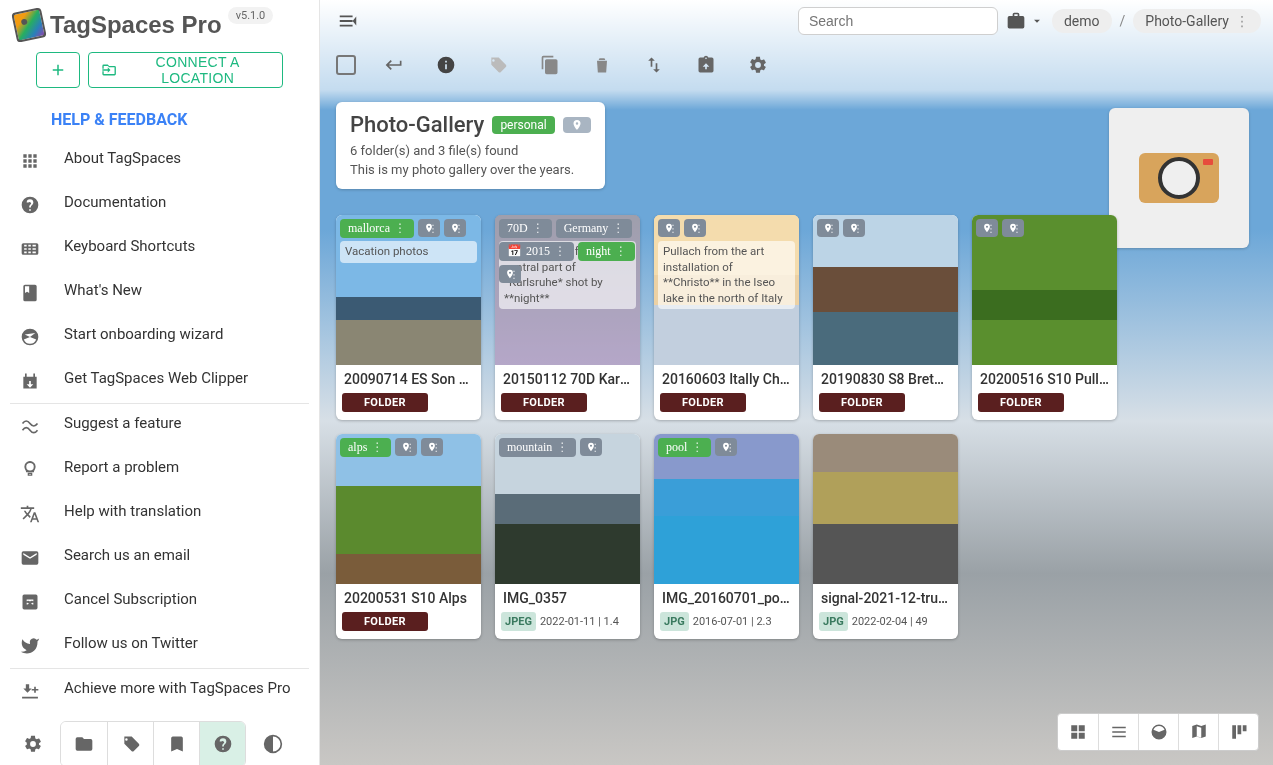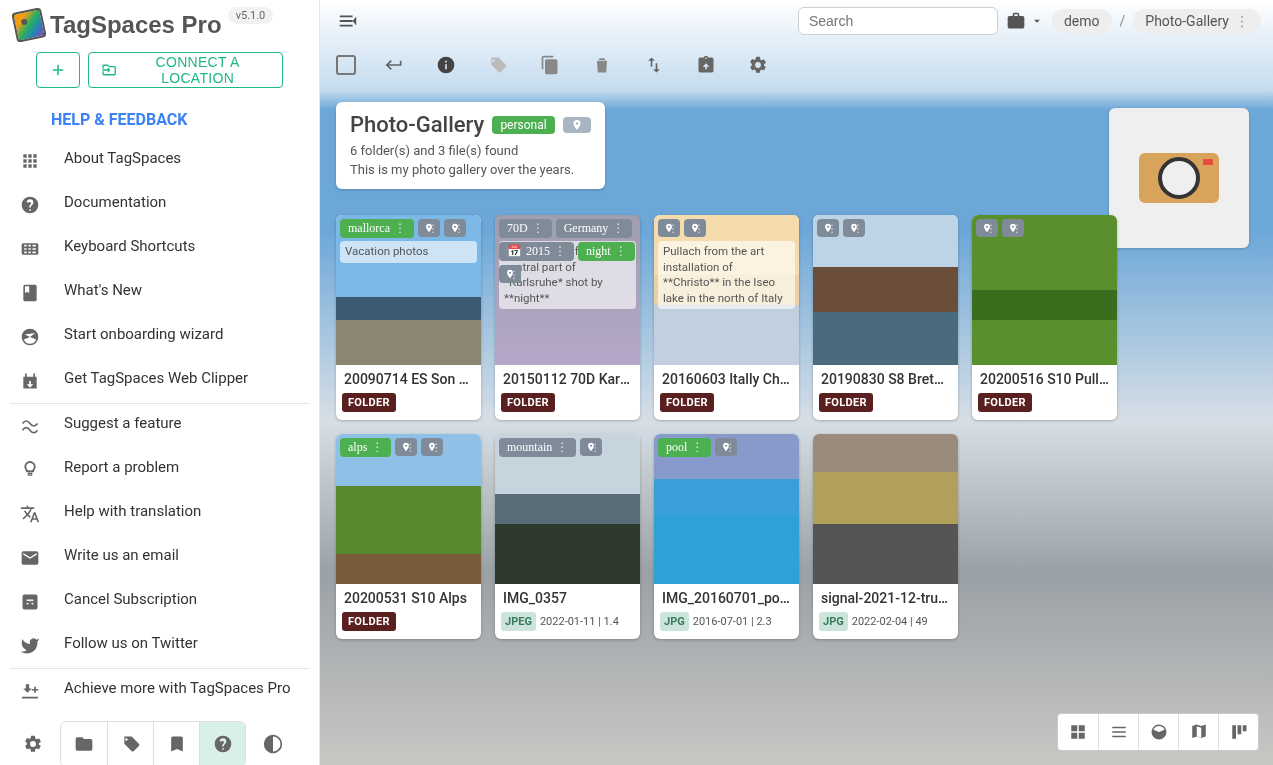--- a/index.html
+++ b/index.html
@@ -271,21 +271,21 @@
   }
   .chip-row {
     padding: 6px 6px 8px;
     display:flex; gap:4px;
   }
   .folder-chip {
     background:#5a1f1f;
     color:#fff;
     font-size:11px;
     font-weight:700;
-    padding:3px 6px;
+    padding:3px 22px;
     border-radius:3px;
     letter-spacing:.3px;
   }
   .file-chip {
     background:#cce5db;
     color:#3a7a5f;
     font-size:11px;
     font-weight:700;
     padding:3px 4px;
     border-radius:3px;
@@ -449,21 +449,21 @@
           </svg>
         </span>
         <span>Help with translation</span>
       </li>
       <li class="menu-item">
         <span class="menu-icon">
           <svg viewBox="0 0 24 24">
             <path d="M20 4H4a2 2 0 0 0-2 2v12a2 2 0 0 0 2 2h16a2 2 0 0 0 2-2V6a2 2 0 0 0-2-2zm0 4-8 5-8-5V6l8 5 8-5z"></path>
           </svg>
         </span>
-        <span>Write us an email</span>
+        <span>Search us an email</span>
       </li>
       <li class="menu-item">
         <span class="menu-icon">
           <svg viewBox="0 0 24 24">
             <path d="M19 3H5a2 2 0 0 0-2 2v14a2 2 0 0 0 2 2h14a2 2 0 0 0 2-2V5a2 2 0 0 0-2-2zm-3 12H8v-2h8zm0-4H8V9h8zM7 7h2V5H7zM7 19h2v-2H7zm8 0h2v-2h-2zm0-14h2V3h-2z"></path>
             <path d="M9 11l6 6m0-6-6 6" stroke="#666" stroke-width="2"></path>
           </svg>
         </span>
         <span>Cancel Subscription</span>
       </li>

